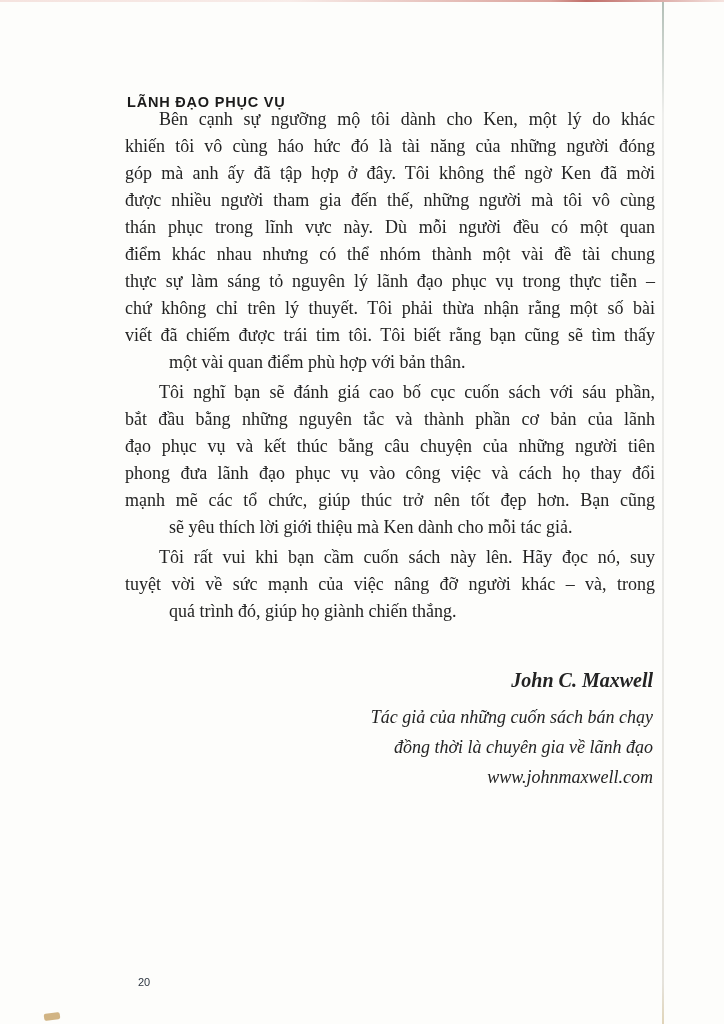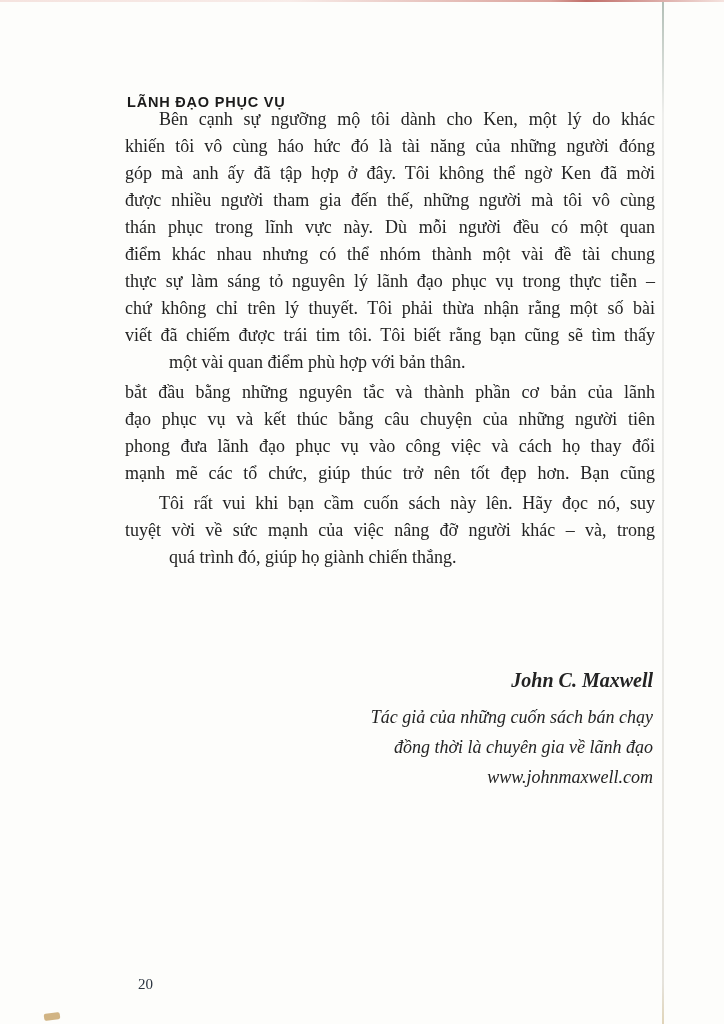--- a/index.html
+++ b/index.html
@@ -51,22 +51,22 @@
     position: absolute; right: 71px; top: 666px;
     text-align: right; color: #232323;
   }
   .sig-name {
     font-weight: 700; font-style: italic;
     font-size: 20px; line-height: 28px; margin-bottom: 8px;
   }
   .sig-line { font-style: italic; font-size: 18px; line-height: 30px; }
   .folio {
     position: absolute; left: 138px; top: 976px;
-    font-family: Liberation Serif, serif;
-    font-size: 15px; color: #2c3540;
+    font-family: Liberation Sans, sans-serif;
+    font-size: 11px; color: #2c3540;
   }
   .speck {
     position: absolute; left: 44px; top: 1013px; width: 16px; height: 7px;
     background: #c9a76f; border-radius: 2px;
     transform: rotate(-8deg); opacity: .85;
   }
 </style>
 </head>
 <body>
 
@@ -83,24 +83,26 @@
         <div class="line">góp mà anh ấy đã tập hợp ở đây. Tôi không thể ngờ Ken đã mời</div>
         <div class="line">được nhiều người tham gia đến thế, những người mà tôi vô cùng</div>
         <div class="line">thán phục trong lĩnh vực này. Dù mỗi người đều có một quan</div>
         <div class="line">điểm khác nhau nhưng có thể nhóm thành một vài đề tài chung</div>
         <div class="line">thực sự làm sáng tỏ nguyên lý lãnh đạo phục vụ trong thực tiễn –</div>
         <div class="line">chứ không chỉ trên lý thuyết. Tôi phải thừa nhận rằng một số bài</div>
         <div class="line">viết đã chiếm được trái tim tôi. Tôi biết rằng bạn cũng sẽ tìm thấy</div>
         <div class="line last">một vài quan điểm phù hợp với bản thân.</div>
       </div>
       <div class="para">
+        <div class="line first">Tôi nghĩ bạn sẽ đánh giá cao bố cục cuốn sách với sáu phần,</div>
         <div class="line">bắt đầu bằng những nguyên tắc và thành phần cơ bản của lãnh</div>
         <div class="line">đạo phục vụ và kết thúc bằng câu chuyện của những người tiên</div>
         <div class="line">phong đưa lãnh đạo phục vụ vào công việc và cách họ thay đổi</div>
         <div class="line">mạnh mẽ các tổ chức, giúp thúc trở nên tốt đẹp hơn. Bạn cũng</div>
+        <div class="line last">sẽ yêu thích lời giới thiệu mà Ken dành cho mỗi tác giả.</div>
       </div>
       <div class="para">
         <div class="line first">Tôi rất vui khi bạn cầm cuốn sách này lên. Hãy đọc nó, suy</div>
         <div class="line">tuyệt vời về sức mạnh của việc nâng đỡ người khác – và, trong</div>
         <div class="line last">quá trình đó, giúp họ giành chiến thắng.</div>
       </div>
     </div>
 
   <div class="signature">
     <div class="sig-name">John C. Maxwell</div>

